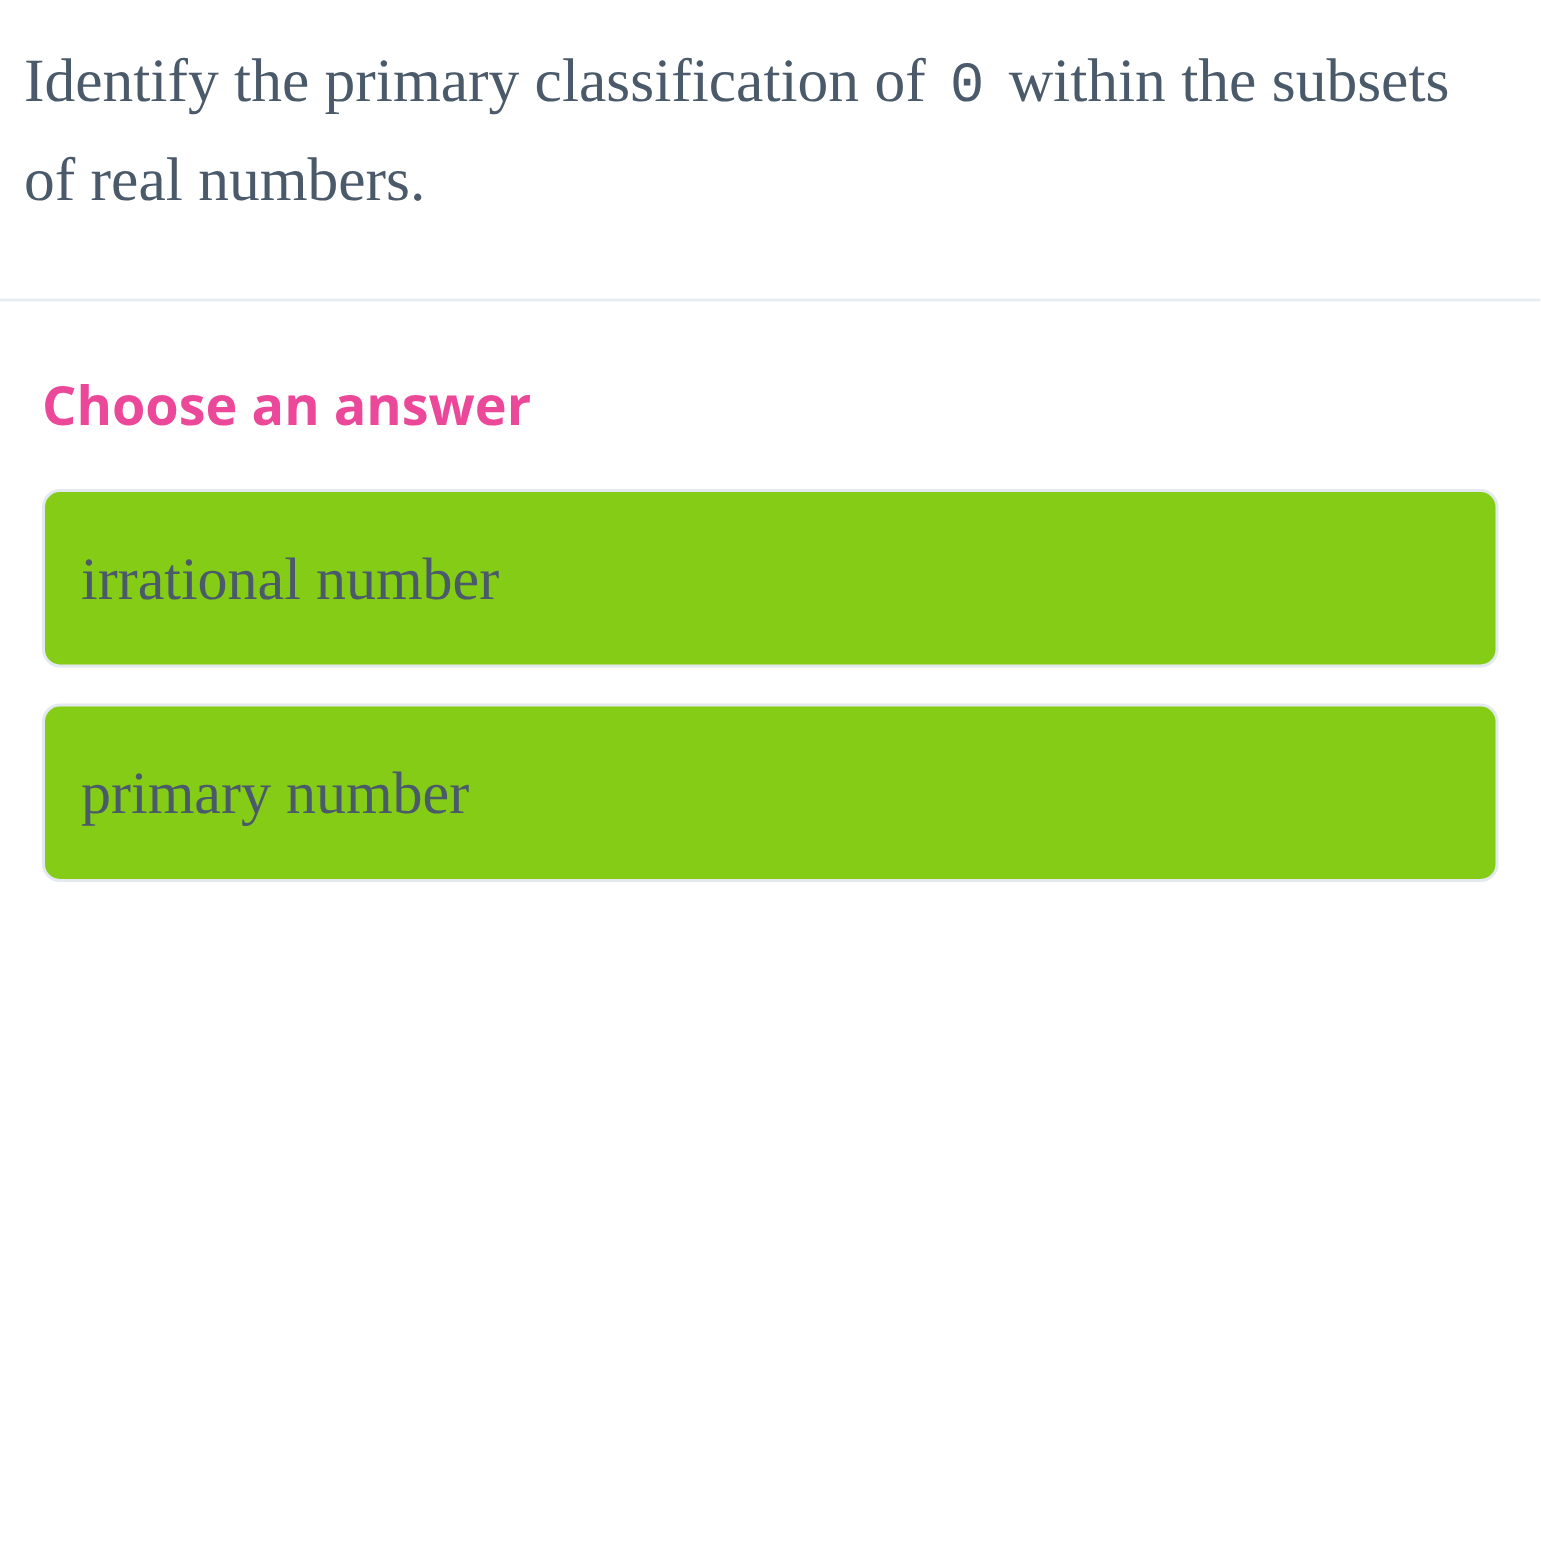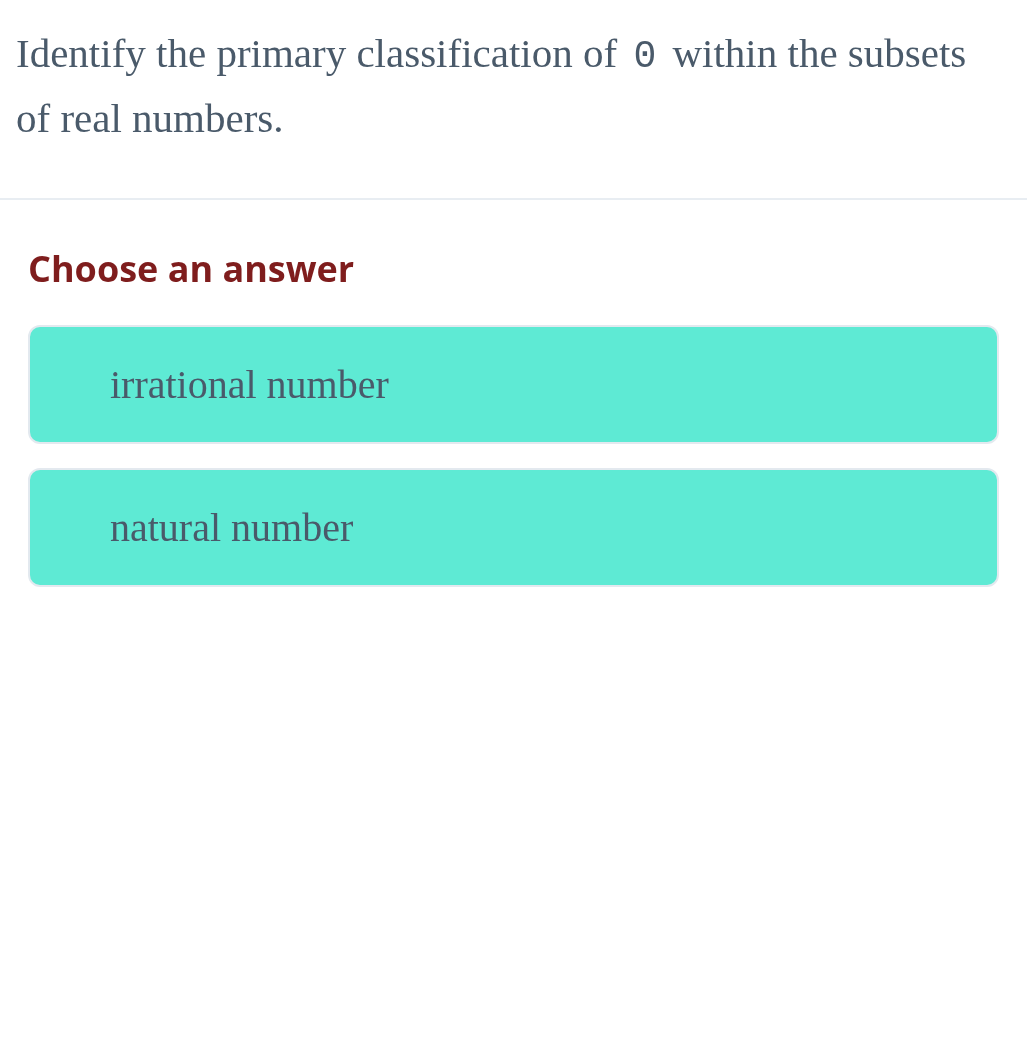--- a/index.html
+++ b/index.html
@@ -29,30 +29,30 @@
     font-size: 38px;
     padding: 0 6px;
   }
   .answer-area {
     padding: 44px 28px 20px 28px;
   }
   .choose-label {
     font-family: 'Open Sans', 'Segoe UI', Arial, sans-serif;
     font-size: 36px;
     font-weight: 700;
-    color: #7f1d1d;
+    color: #ec4899;
     margin-bottom: 32px;
   }
   .option {
     border: 2px solid #e3e9ef;
     border-radius: 12px;
-    padding: 34px 30px 34px 80px;
+    padding: 34px 30px 34px 24px;
     margin-bottom: 24px;
     cursor: pointer;
-    background: #5eead4;
+    background: #84cc16;
   }
   .option-text {
     font-size: 40px;
     color: #4a5a6a;
     font-weight: 400;
   }
 </style>
 </head>
 <body>
 
@@ -64,16 +64,16 @@
 
 <div class="answer-area">
   <div class="choose-label">Choose an answer</div>
 
   <div class="option">
     <span class="option-text">irrational number</span>
   </div>
 
 
   <div class="option">
-    <span class="option-text">natural number</span>
+    <span class="option-text">primary number</span>
   </div>
 
 </div>
 
 </body></html>

